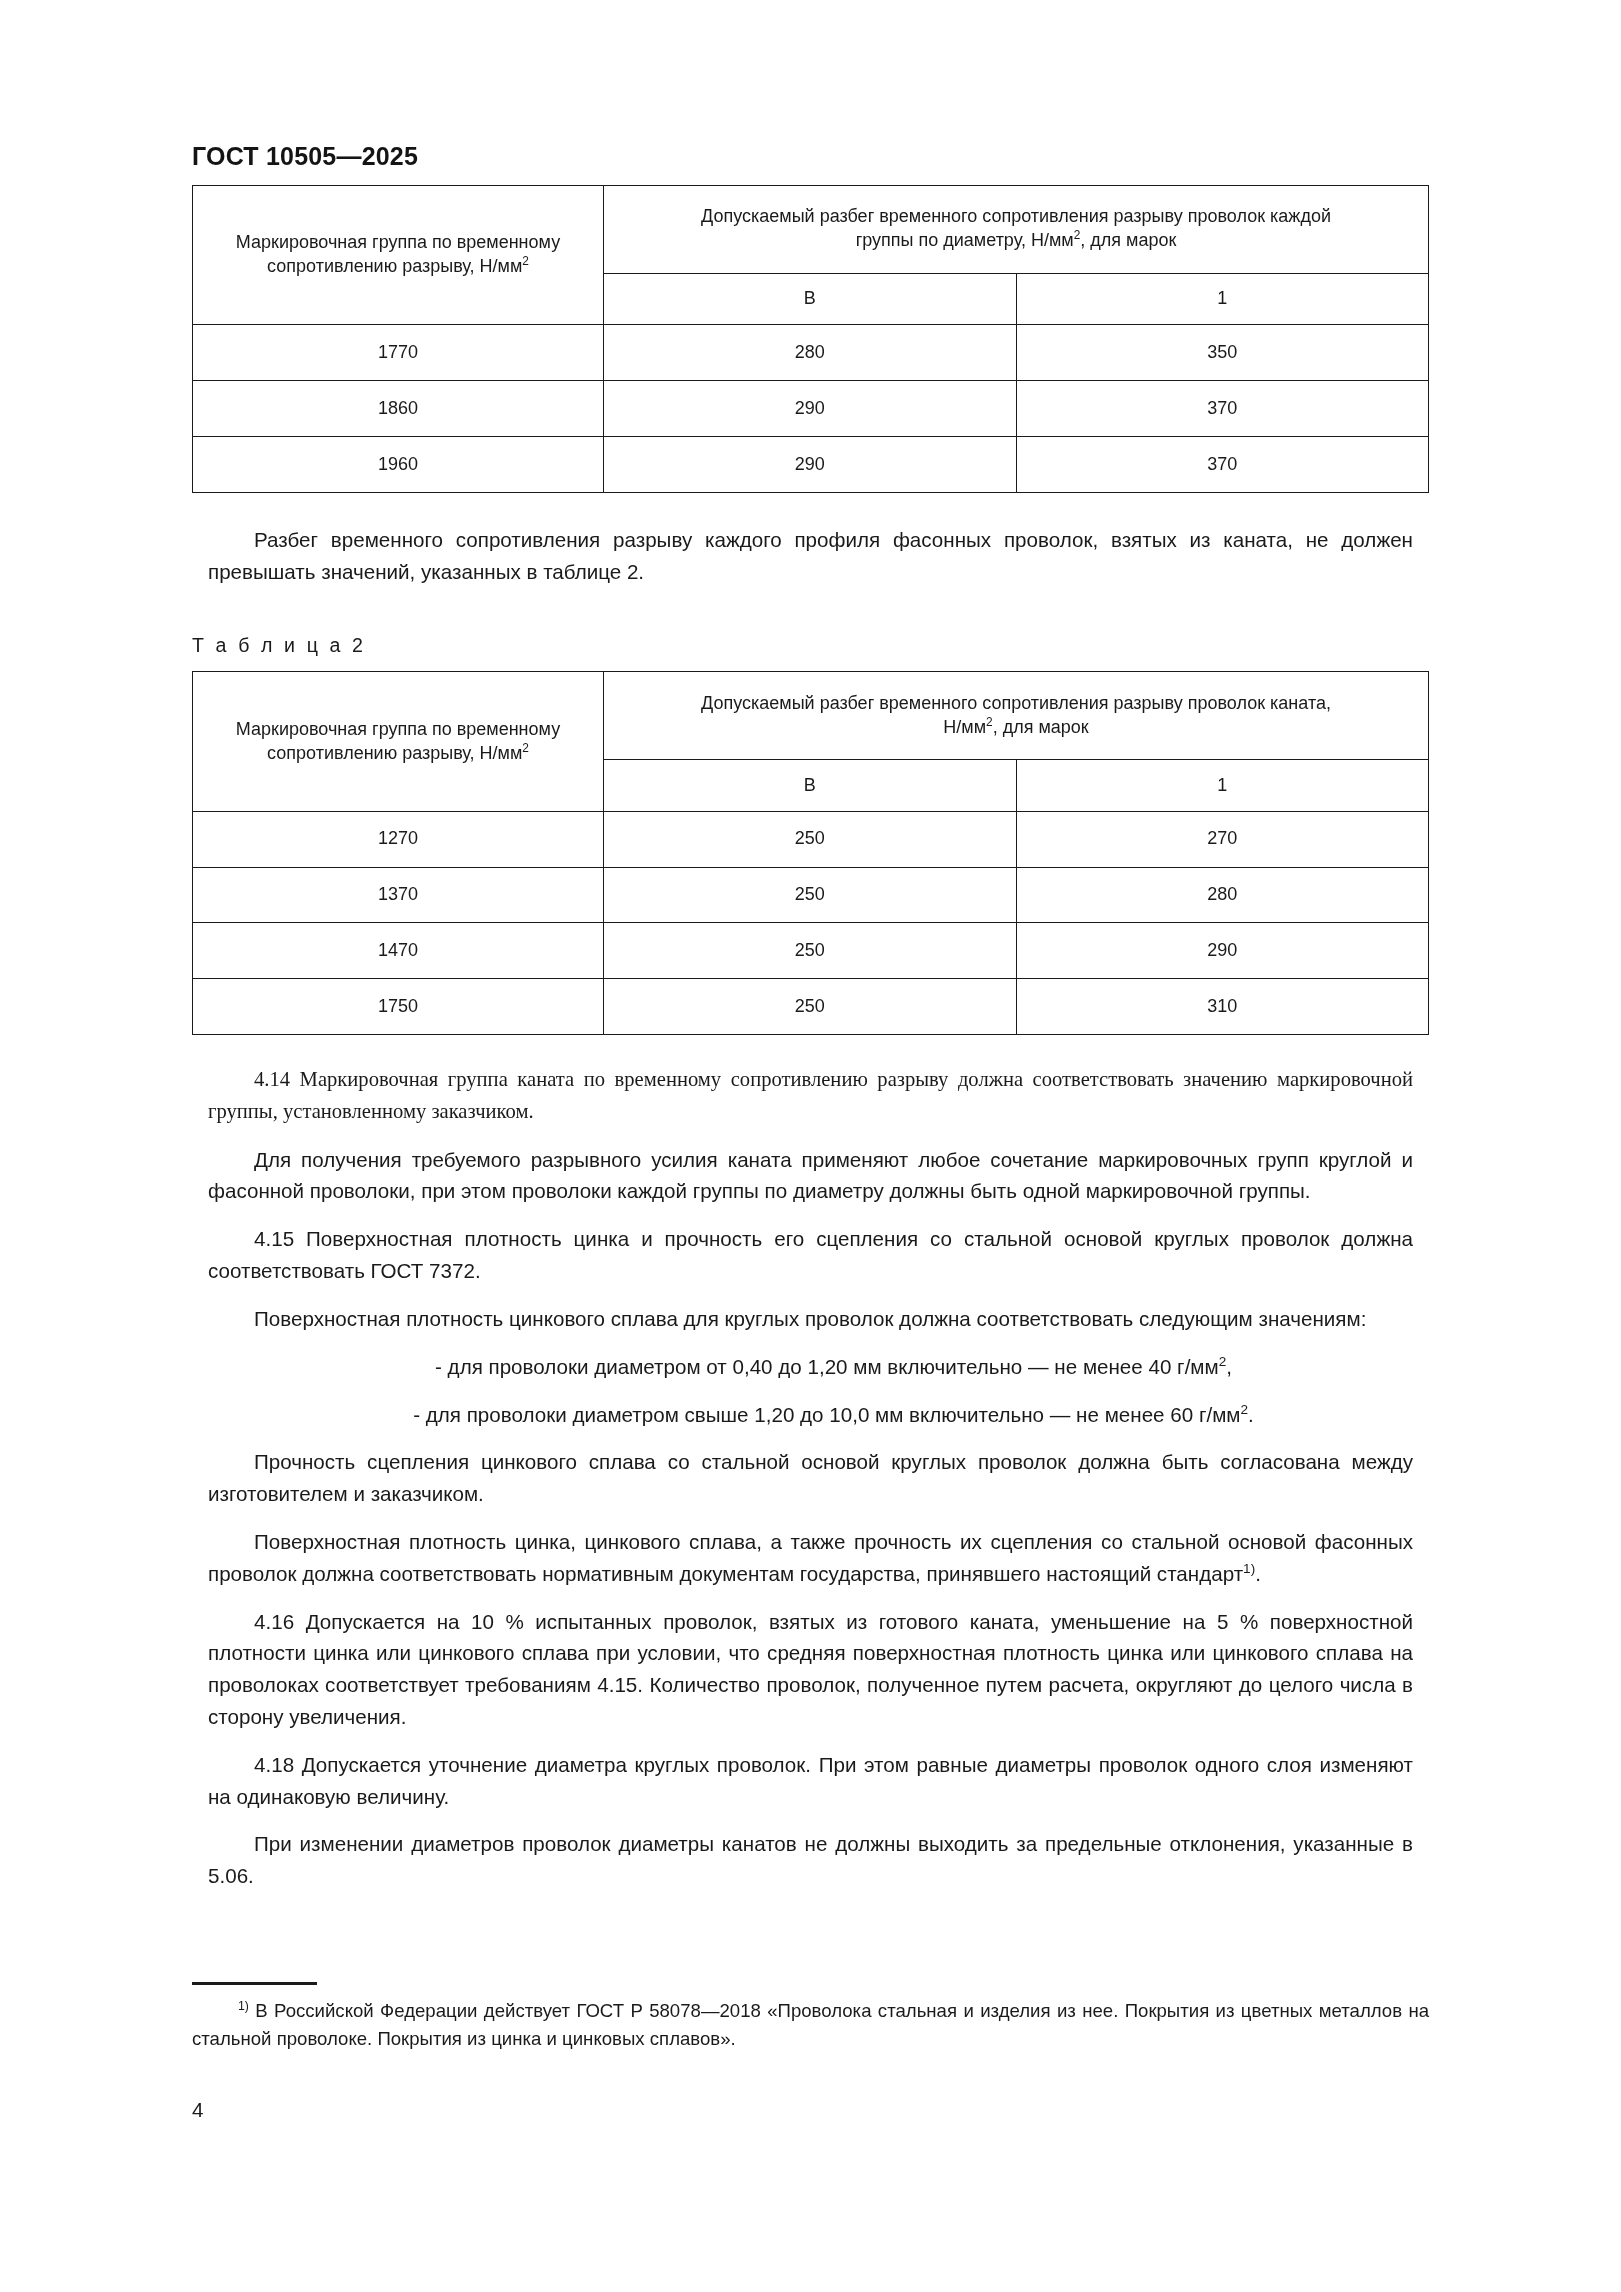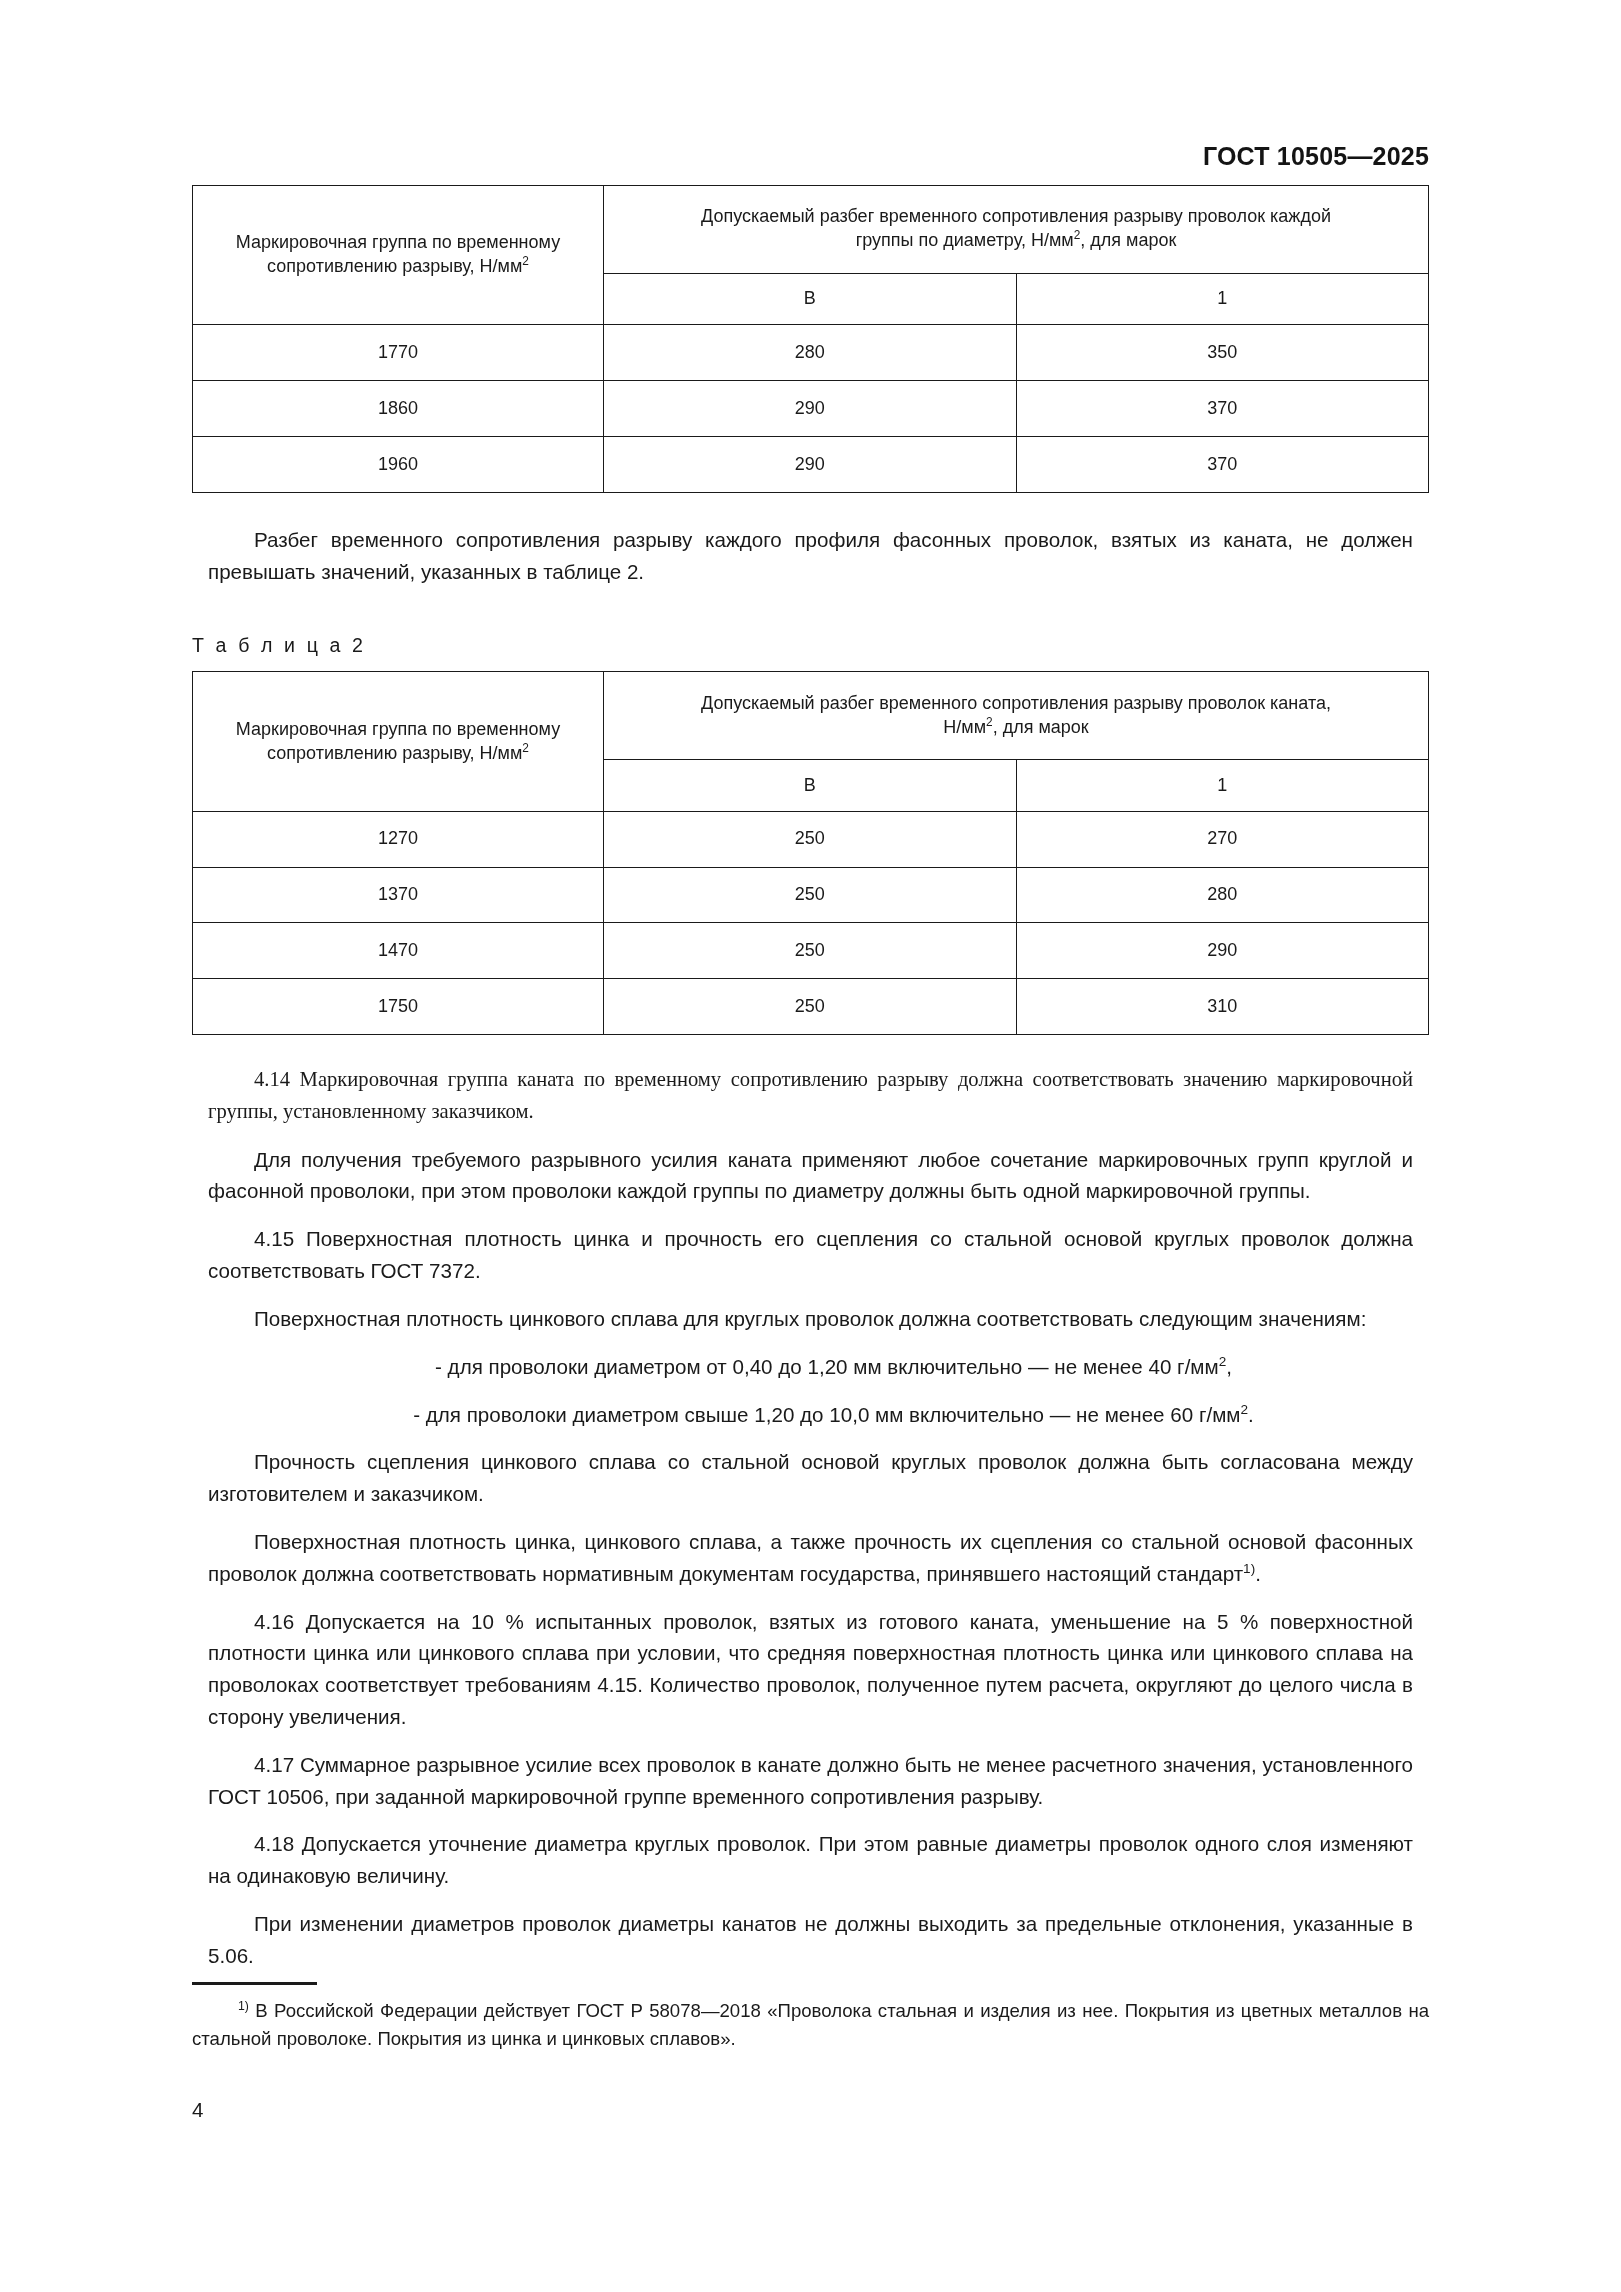--- a/index.html
+++ b/index.html
@@ -27,21 +27,20 @@
     width: 1237px;
   }
 
   
   .doc-header {
     margin-top: 142px;
     font-size: 25px;
     font-weight: bold;
     letter-spacing: 0.2px;
     color: #141414;
-    text-align: right;
   }
 
   
   .table-caption-italic {
     margin-top: 54px;
     font-size: 19.6px;
     font-style: italic;
     color: #1a1a1a;
   }
   .table-caption-spaced {
@@ -222,21 +221,20 @@
 
     <p class="body bullet"><span>- для проволоки диаметром от 0,40 до 1,20 мм включительно — не менее 40 г/мм</span><sup>2</sup><span>,</span></p>
 
     <p class="body bullet"><span>- для проволоки диаметром свыше 1,20 до 10,0 мм включительно — не менее 60 г/мм</span><sup>2</sup><span>.</span></p>
 
     <p class="body indent">Прочность сцепления цинкового сплава со стальной основой круглых проволок должна быть согласована между изготовителем и заказчиком.</p>
 
     <p class="body indent"><span>Поверхностная плотность цинка, цинкового сплава, а также прочность их сцепления со стальной основой фасонных проволок должна соответствовать нормативным документам государства, принявшего настоящий стандарт</span><sup>1)</sup><span>.</span></p>
 
     <p class="body indent">4.16  Допускается на 10 % испытанных проволок, взятых из готового каната, уменьшение на 5 % поверхностной плотности цинка или цинкового сплава при условии, что средняя поверхностная плотность цинка или цинкового сплава на проволоках соответствует требованиям 4.15. Количество проволок, полученное путем расчета, округляют до целого числа в сторону увеличения.</p>
-    <p class="body indent">4.17  Суммарное разрывное усилие всех проволок в канате должно быть не менее расчетного значения, установленного ГОСТ 10506, при заданной маркировочной группе временного сопротивления разрыву.</p>
     <p class="body indent">4.18  Допускается уточнение диаметра круглых проволок. При этом равные диаметры проволок одного слоя изменяют на одинаковую величину.</p>
     <p class="body indent">При изменении диаметров проволок диаметры канатов не должны выходить за предельные отклонения, указанные в 5.06.</p>
 
   </div>
 
   <div class="footnote-wrap">
     <div class="footnote-rule"></div>
     <p class="footnote indent"><sup>1)</sup><span> В Российской Федерации действует ГОСТ Р 58078—2018 «Проволока стальная и изделия из нее. Покрытия из цветных металлов на стальной проволоке. Покрытия из цинка и цинковых сплавов».</span></p>
   </div>
 

